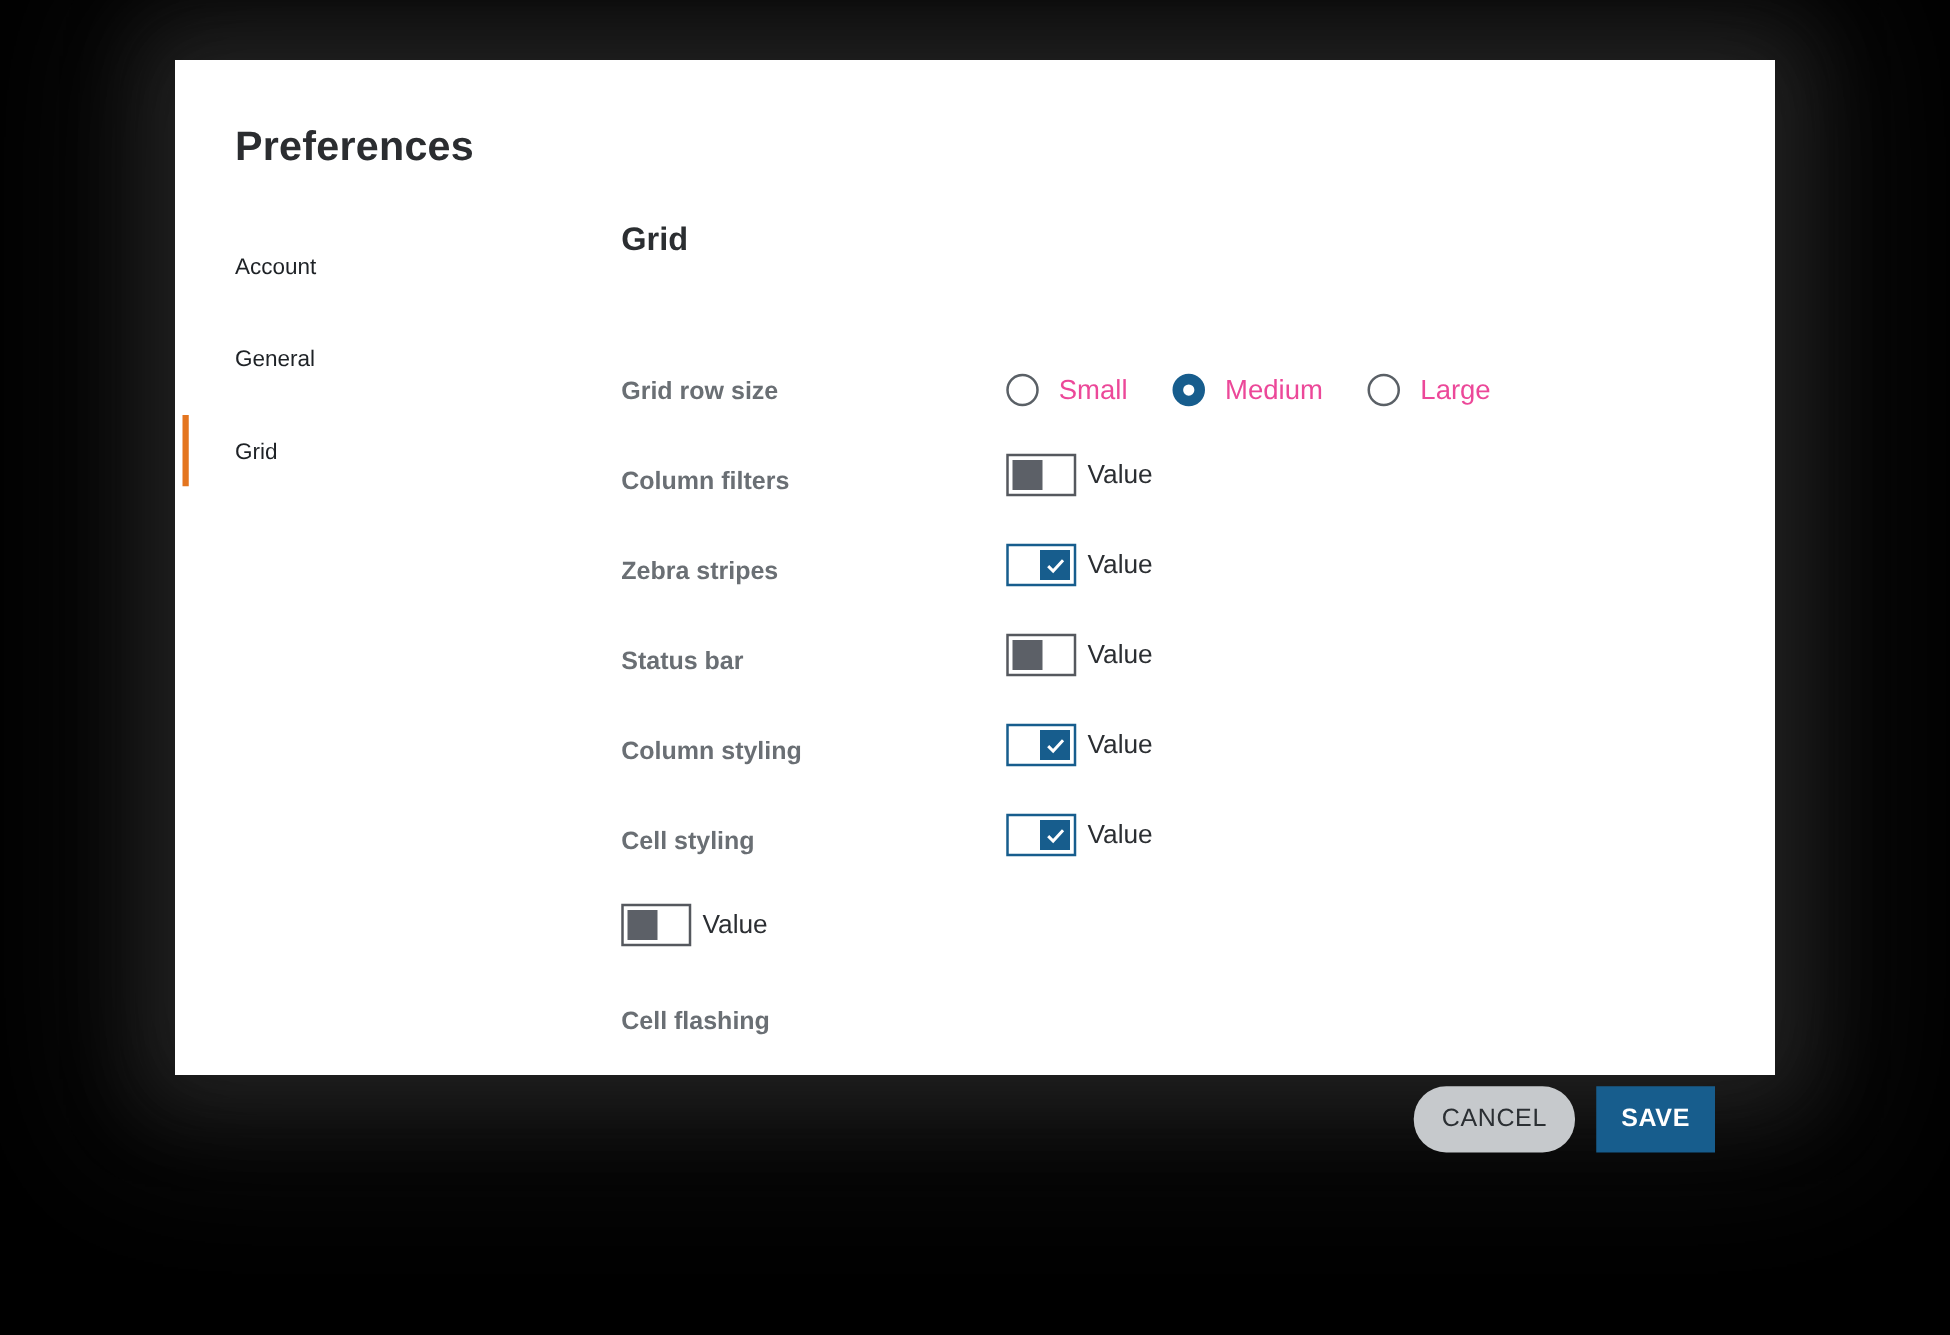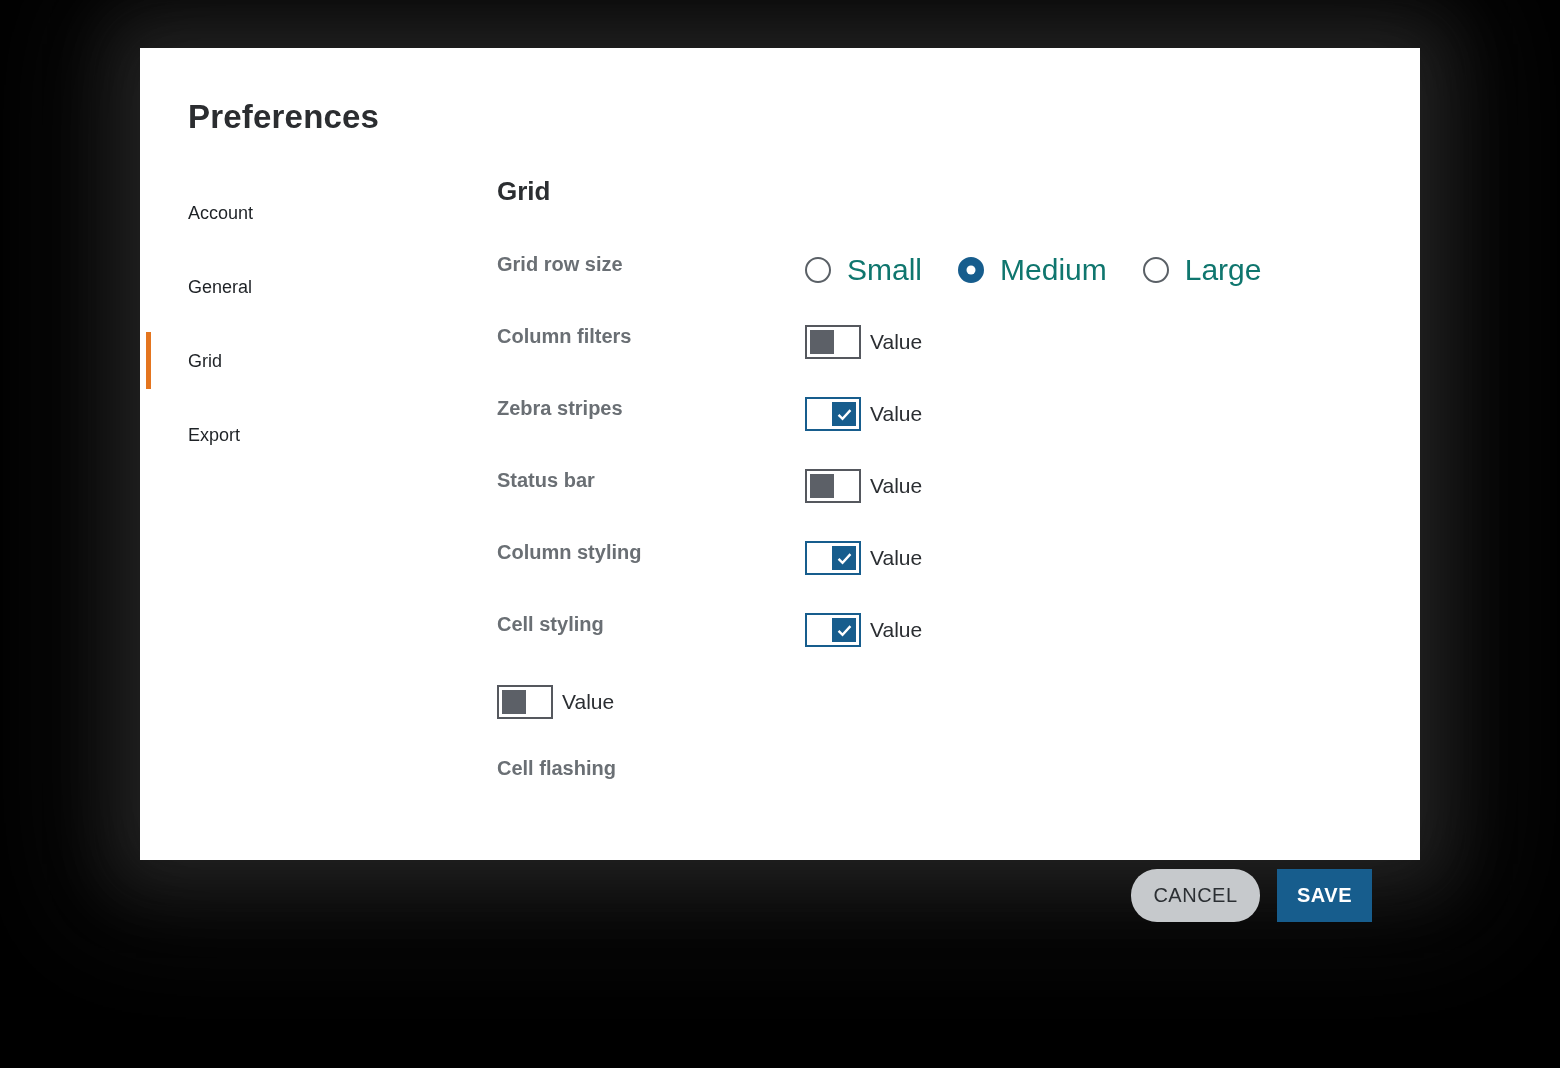--- a/index.html
+++ b/index.html
@@ -57,21 +57,21 @@
     color: #2b2e31;
   }
   .rows {
     position: absolute;
     left: 357px; top: 205px;
     right: 48px;
   }
   .row {
     height: 72px;
     display: flex;
-    align-items: flex-start;
+    align-items: flex-end;
   }
   .row-label {
     width: 308px;
     flex: 0 0 308px;
     font-size: 20px;
     font-weight: 600;
     color: #6a6f74;
   }
   .controls {
     display: flex;
@@ -131,22 +131,22 @@
     content: "";
     position: absolute;
     left: 50%; top: 50%;
     width: 9px; height: 9px;
     border-radius: 50%;
     background: #fff;
     transform: translate(-50%, -50%);
   }
   .radio-label {
     margin-left: 16px;
-    font-size: 30px;
-    color: #0f766e;
+    font-size: 22px;
+    color: #ec4899;
   }
   
   .footer {
     position: absolute;
     top: 821px; right: 48px;
     display: flex;
     gap: 17px;
   }
   .btn {
     height: 53px;
@@ -181,23 +181,20 @@
   <nav class="sidebar" id="sidebar">
       <div class="side-item">
         <span>Account</span>
       </div>
       <div class="side-item">
         <span>General</span>
       </div>
       <div class="side-item active">
         <span>Grid</span>
       </div>
-      <div class="side-item">
-        <span>Export</span>
-      </div>
     </nav>
 
   <h2 class="section-heading">Grid</h2>
 
   <div class="rows" id="rows">
       <div class="row">
         <div class="row-label">Grid row size</div>
         <div class="controls">
           <div class="radio-option" role="radio" aria-checked="false">
             <div class="radio"></div>

